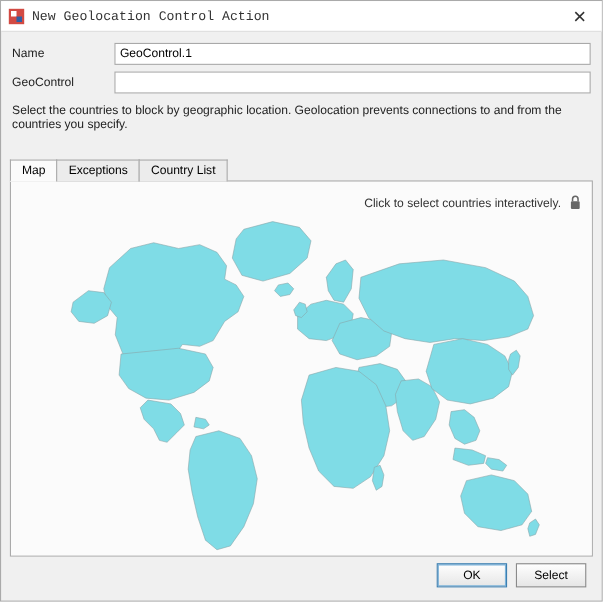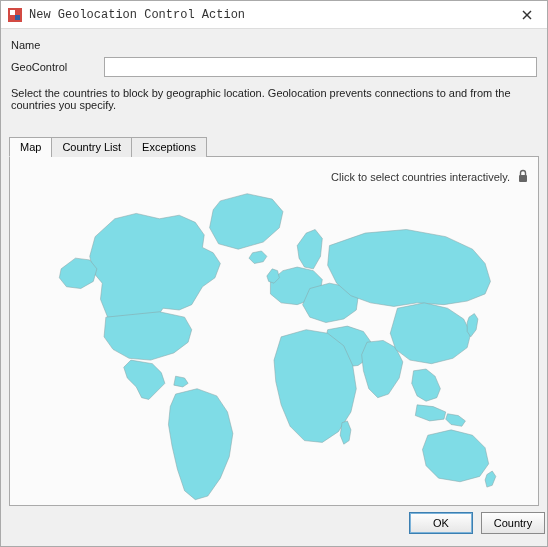--- a/index.html
+++ b/index.html
@@ -134,21 +134,21 @@
     position: relative;
     overflow: hidden;
   }
   .map-canvas svg { width: 100%; height: 100%; display: block; }
   .footer {
     height: 40px;
     display: flex;
     align-items: center;
     justify-content: flex-end;
     gap: 8px;
-    padding: 0 2px 6px;
+    padding: 0 14px 6px;
   }
   .btn {
     min-width: 64px;
     height: 22px;
     border: 1px solid #8a8a8a;
     background: linear-gradient(#fefefe,#e6e6e6);
     cursor: pointer;
     font-family: inherit;
     font-size: 11px;
     padding: 0 10px;
@@ -176,34 +176,35 @@
       <svg viewBox="0 0 10 10" width="10" height="10">
         <line x1="1" y1="1" x2="9" y2="9" stroke="#333" stroke-width="1.4"></line>
         <line x1="9" y1="1" x2="1" y2="9" stroke="#333" stroke-width="1.4"></line>
       </svg>
     </div>
   </div>
 
   <div class="form-area">
     <div class="form-row">
       <label>Name</label>
+      <input type="text" value="GeoControl.1" style="">
     </div>
     <div class="form-row">
       <label>GeoControl</label>
       <input type="text" value="" style="">
     </div>
   </div>
 
   <div class="instruction">Select the countries to block by geographic location. Geolocation prevents connections to and from the countries you specify.</div>
 
   <div class="tabs-wrap">
     <div class="tabbar">
       <div class="tab active">Map</div>
+      <div class="tab">Exceptions</div>
       <div class="tab">Country List</div>
-      <div class="tab">Exceptions</div>
     </div>
     <div class="tabcontent">
       <div class="map-hintbar">
         <span>Click to select countries interactively.</span>
         <span class="lock-icon">
           <svg viewBox="0 0 12 14" width="12" height="14">
             <rect x="2" y="6" width="8" height="7" rx="1" fill="#666"></rect>
             <path d="M3.5 6 V4 a2.5 2.5 0 0 1 5 0 V6" fill="none" stroke="#666" stroke-width="1.4"></path>
           </svg>
         </span>
@@ -259,16 +260,16 @@
 
             <path d="M498 326 l6 -4 l4 6 l-4 10 l-6 2 l-2 -8 z"></path>
           </g>
         </svg>
       </div>
     </div>
   </div>
 
   <div class="footer">
     <button class="btn default">OK</button>
-    <button class="btn">Country</button>
+    <button class="btn">Select</button>
   </div>
 
 </div>
 
 </body></html>

